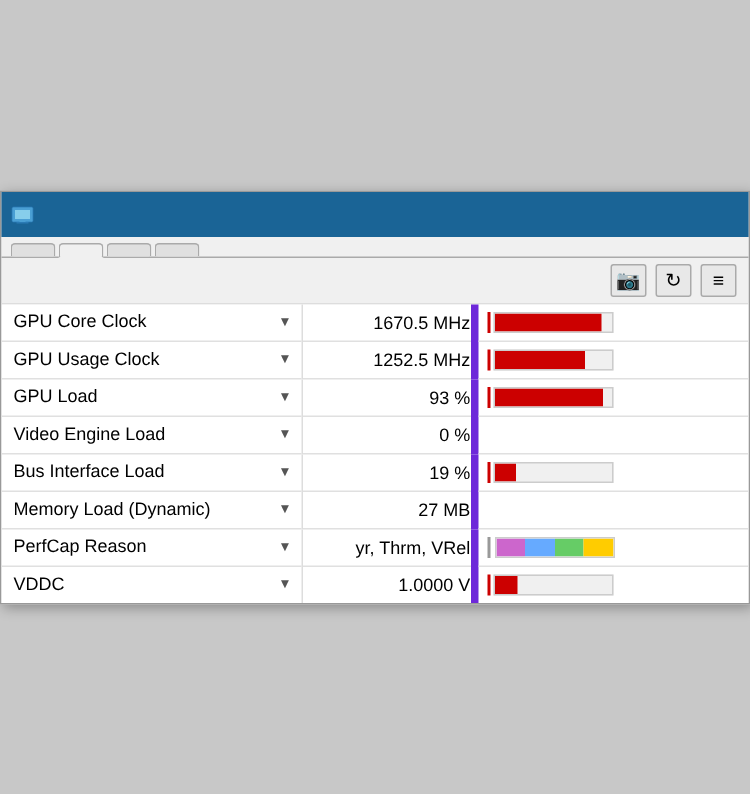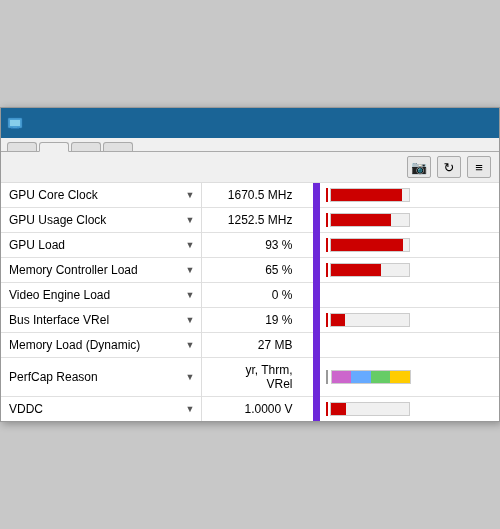--- a/index.html
+++ b/index.html
@@ -123,24 +123,24 @@
       border-right: 1px solid #ddd;
       font-size: 12px;
     }
     .cell-name-inner {
       display: flex;
       align-items: center;
       justify-content: space-between;
     }
     .cell-value {
       width: 115px;
-      padding: 5px 20px;
+      padding: 5px 0;
       text-align: right;
       font-size: 12px;
-      border-right: 7px solid #6d28d9;
+      border-right: 5px solid #6d28d9;
     }
     .cell-bar {
       padding: 4px 6px;
     }
     .mini-bar-wrap {
       display: flex;
       align-items: center;
       gap: 2px;
     }
     .tick {
@@ -262,48 +262,31 @@
                 <div class="tick"></div>
                 <div class="bar-track">
                   <div class="bar-inner" style="width: 93%;"></div>
                 </div>
               </div>
             </td>
           </tr>
           <tr>
             <td class="cell-name">
               <div class="cell-name-inner">
-                <span>Memory Controller Load</span>
-                <span style="font-size:9px;color:#555;">▼</span>
-              </div>
-            </td>
-            <td class="cell-value">65 %</td>
-            <td class="cell-bar">
-              <div class="mini-bar-wrap">
-                <div class="tick"></div>
-                <div class="bar-track">
-                  <div class="bar-inner" style="width: 65%;"></div>
-                </div>
-              </div>
-            </td>
-          </tr>
-          <tr>
-            <td class="cell-name">
-              <div class="cell-name-inner">
                 <span>Video Engine Load</span>
                 <span style="font-size:9px;color:#555;">▼</span>
               </div>
             </td>
             <td class="cell-value">0 %</td>
             <td class="cell-bar"></td>
           </tr>
           <tr>
             <td class="cell-name">
               <div class="cell-name-inner">
-                <span>Bus Interface VRel</span>
+                <span>Bus Interface Load</span>
                 <span style="font-size:9px;color:#555;">▼</span>
               </div>
             </td>
             <td class="cell-value">19 %</td>
             <td class="cell-bar">
               <div class="mini-bar-wrap">
                 <div class="tick"></div>
                 <div class="bar-track">
                   <div class="bar-inner" style="width: 19%;"></div>
                 </div>

